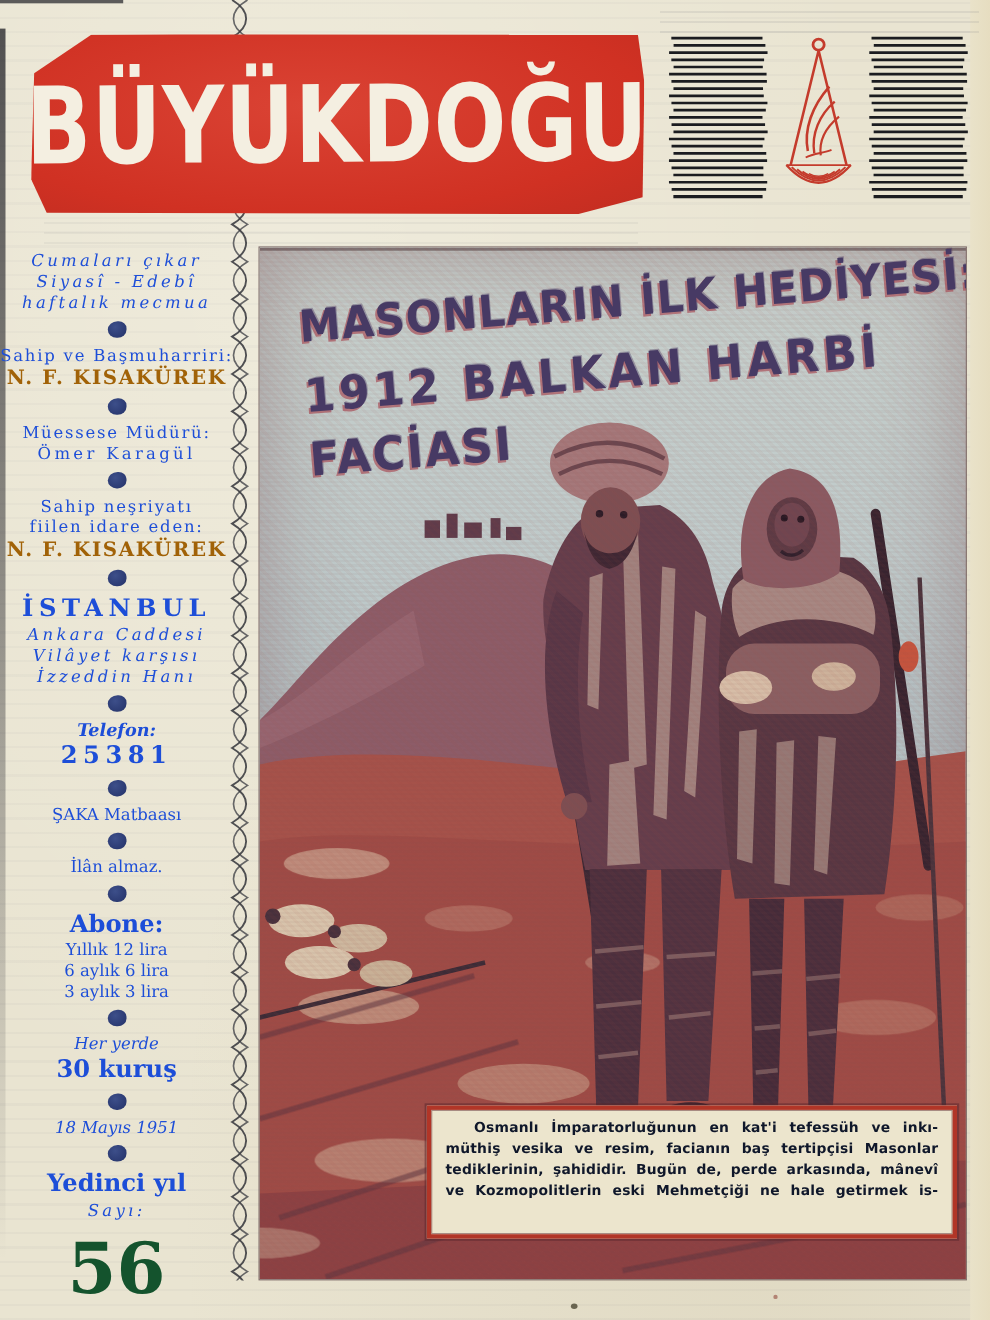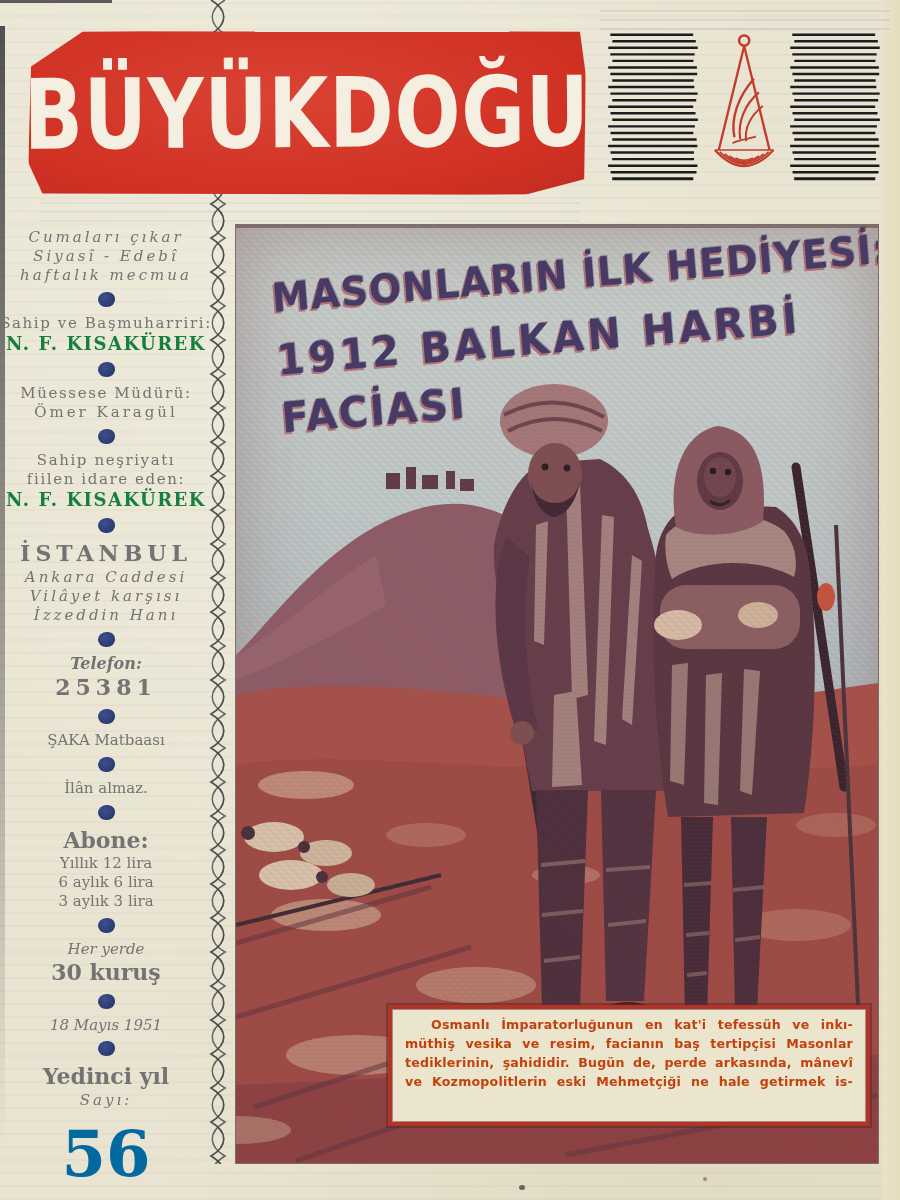--- a/index.html
+++ b/index.html
@@ -39,29 +39,29 @@
     margin:0;color:#f4efe1;font-family:"DejaVu Sans",sans-serif;font-weight:bold;
     font-size:97px;letter-spacing:1px;transform:scaleX(.8);white-space:nowrap;
   }
   
   .emblem{position:absolute;left:606px;top:30px;width:276px;height:156px;z-index:2;
     display:flex;gap:9px;align-items:stretch;}
   .emblem svg{display:block;height:156px;}
   
   .sidebar{position:absolute;left:8px;top:228px;width:196px;height:960px;z-index:3;
     display:flex;flex-direction:column;align-items:center;color:#2e3d6e;}
-  .ln{font-size:15px;line-height:1.26;text-align:center;white-space:nowrap;color:#737373;}
+  .ln{font-size:15px;line-height:1.26;text-align:center;white-space:nowrap;color:#1d4ed8;}
   .ln.i{font-style:italic;}
   .ln.b{font-weight:bold;font-size:22px;}
   .ln.sp{letter-spacing:3px;}
   .ln.s2{letter-spacing:1.6px;}
-  .ln.bn{font-weight:bold;font-size:18px;letter-spacing:1.5px;color:#15803d;}
+  .ln.bn{font-weight:bold;font-size:18px;letter-spacing:1.5px;color:#a16207;}
   .ln.bs{font-weight:bold;font-size:22px;letter-spacing:5px;}
   .ln.bi{font-weight:bold;font-style:italic;font-size:16px;}
-  .ln.num{font-weight:bold;font-size:64px;line-height:1.05;margin-top:10px;color:#0369a1;}
+  .ln.num{font-weight:bold;font-size:64px;line-height:1.05;margin-top:10px;color:#14532d;}
   .dot{width:17px;height:15px;background:radial-gradient(circle at 40% 35%, #3d4f8a, #2b3a72 70%, #22305f);
        border-radius:55% 45% 50% 50%;margin:7px auto;}
   
   .photo{position:absolute;left:236px;top:225px;width:642px;height:938px;z-index:2;overflow:hidden;
     background:linear-gradient(180deg,#c7d0cc 0%,#bfcaca 30%,#b3c0c3 52%,#a99f9c 55%);
     outline:1px solid rgba(70,45,50,.65);
     box-shadow:inset 0 3px 0 rgba(60,35,40,.45), inset 0 0 80px rgba(100,45,55,.35);
   }
   .photo svg.scene{position:absolute;left:0;top:0;width:100%;height:100%;}
   .photo .halftone{position:absolute;inset:0;pointer-events:none;
@@ -72,21 +72,21 @@
   .hl{font-family:"DejaVu Sans",sans-serif;font-weight:bold;color:#473a64;white-space:nowrap;
       text-shadow:-2px 2px 0 rgba(165,60,72,.6), 1px -1px 0 rgba(60,40,85,.35);
       transform:scaleX(.95);transform-origin:0 0;}
   .hl0{font-size:40px;letter-spacing:1px;}
   .hl1{font-size:42px;letter-spacing:4px;margin-top:15px;}
   .hl2{font-size:42px;letter-spacing:2px;margin-top:9px;}
   .caption{
     position:absolute;left:152px;top:780px;width:482px;height:121px;z-index:5;
     background:#ece5cd;border:4px solid #b13527;box-sizing:border-box;
     box-shadow:0 0 0 2px rgba(90,40,45,.55), inset 0 0 0 1px rgba(100,50,55,.5);
-    padding:7px 13px 5px;color:#c2410c;
+    padding:7px 13px 5px;color:#0f172a;
     font-family:"DejaVu Sans",sans-serif;font-weight:bold;font-size:12.6px;line-height:1.5;letter-spacing:.2px;
   }
   .cap-line{text-align:justify;text-align-last:justify;white-space:normal;}
   .cap-line.first{text-indent:26px;}
   .cap-line.last{text-align-last:left;}
 </style>
 </head>
 <body>
 
 <div class="edge-top"></div>

